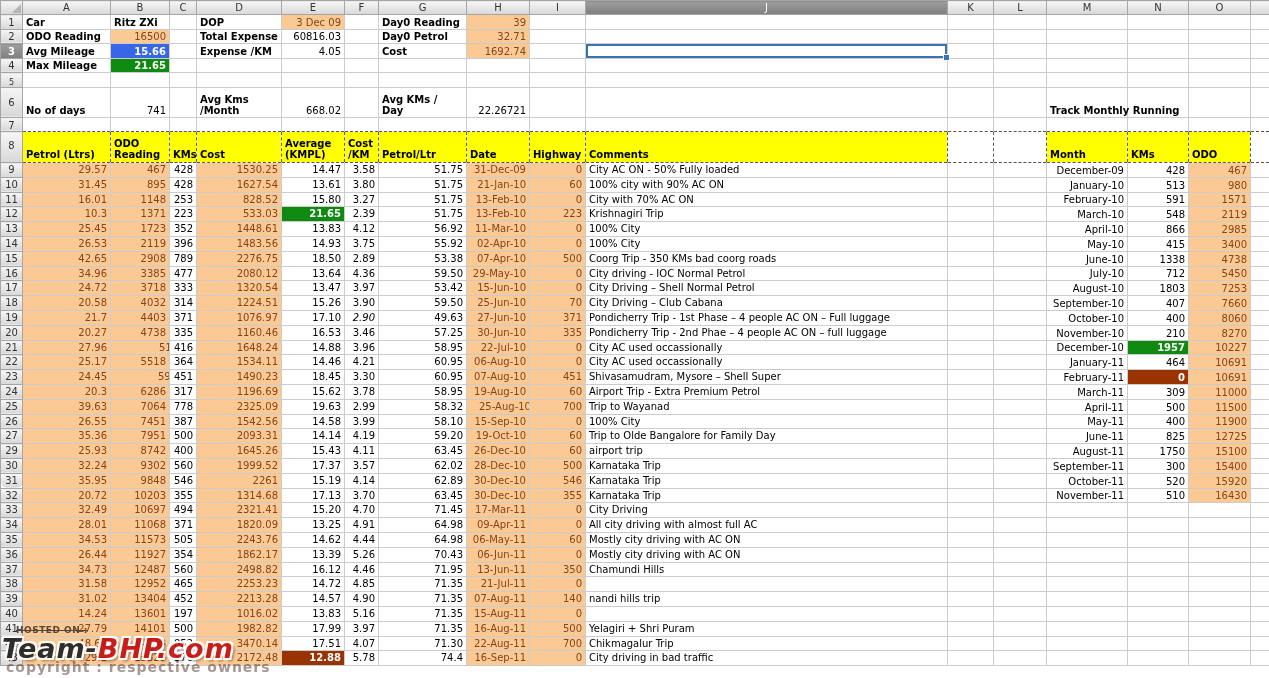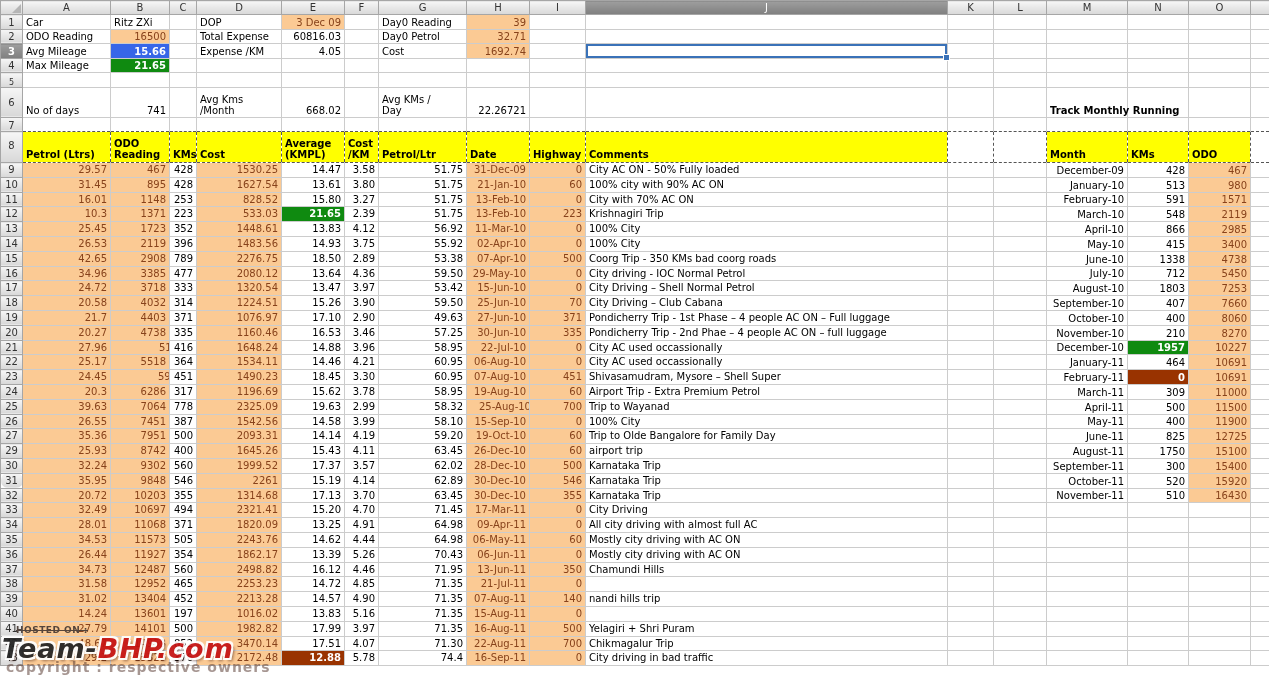--- a/index.html
+++ b/index.html
@@ -11,21 +11,21 @@
   
   th.ch{background:linear-gradient(#f6f6f6,#d8d8d8);border:1px solid #a6a6a6;color:#333;
         font-weight:normal;text-align:center;height:13px;line-height:13px;padding:0;}
   td.rh{background:linear-gradient(#f6f6f6,#d8d8d8);border:1px solid #a6a6a6;color:#333;
         text-align:center;padding:0;}
   .hl{background:linear-gradient(#9e9e9e,#7f7f7f) !important;color:#fff !important;font-weight:bold;}
   th.corner{position:relative;}
   th.corner::after{content:'';position:absolute;right:1px;bottom:1px;width:0;height:0;
         border-bottom:9px solid #b5b5b5;border-left:9px solid transparent;}
   
-  .b{font-weight:normal;}
+  .b{font-weight:bold;}
   .num{text-align:right;}
   .peach{background:#fbca94;color:#87421b;}
   .blue-cell{background:#3766e8;color:#fff;font-weight:bold;}
   .green-cell,.hl-green{background:#0f8a10;color:#fff;font-weight:bold;text-align:right;}
   .hl-brown{background:#993300;color:#fff;font-weight:bold;text-align:right;}
   .prewrap{white-space:pre-line;line-height:11px;padding-bottom:1px;}
   .spill{overflow:visible;white-space:nowrap;font-weight:bold;}
   tr.yrow td{background:#ffff00;border:1px dashed #555;font-weight:bold;vertical-align:bottom;
         line-height:11px;white-space:normal;padding-bottom:2px;}
   tr.yrow td.rh{background:linear-gradient(#f6f6f6,#d8d8d8);border:1px solid #a6a6a6;
@@ -436,21 +436,21 @@
           <td class="peach num">7660</td>
           <td></td>
         </tr>
         <tr style="height: 14.8px;">
           <td class="rh" style="line-height: 13.8px;">19</td>
           <td class="peach num" style="height: 13.8px; line-height: 13.8px;">21.7</td>
           <td class="peach num" style="height: 13.8px; line-height: 13.8px;">4403</td>
           <td class="num" style="height: 13.8px; line-height: 13.8px;">371</td>
           <td class="peach num" style="height: 13.8px; line-height: 13.8px;">1076.97</td>
           <td class="num" style="height: 13.8px; line-height: 13.8px;">17.10</td>
-          <td class="num" style="height: 13.8px; line-height: 13.8px;">2.90</td>
+          <td class="num" style="height: 13.8px; line-height: 13.8px; font-style: italic;">2.90</td>
           <td class="num" style="height: 13.8px; line-height: 13.8px;">49.63</td>
           <td class="peach num" style="height: 13.8px; line-height: 13.8px;">27-Jun-10</td>
           <td class="peach num" style="height: 13.8px; line-height: 13.8px;">371</td>
           <td class="comment" style="height: 13.8px; line-height: 13.8px;">Pondicherry Trip - 1st Phase – 4 people AC ON – Full luggage</td>
           <td></td>
           <td></td>
           <td class="num">October-10</td>
           <td class="num">400</td>
           <td class="peach num">8060</td>
           <td></td>

